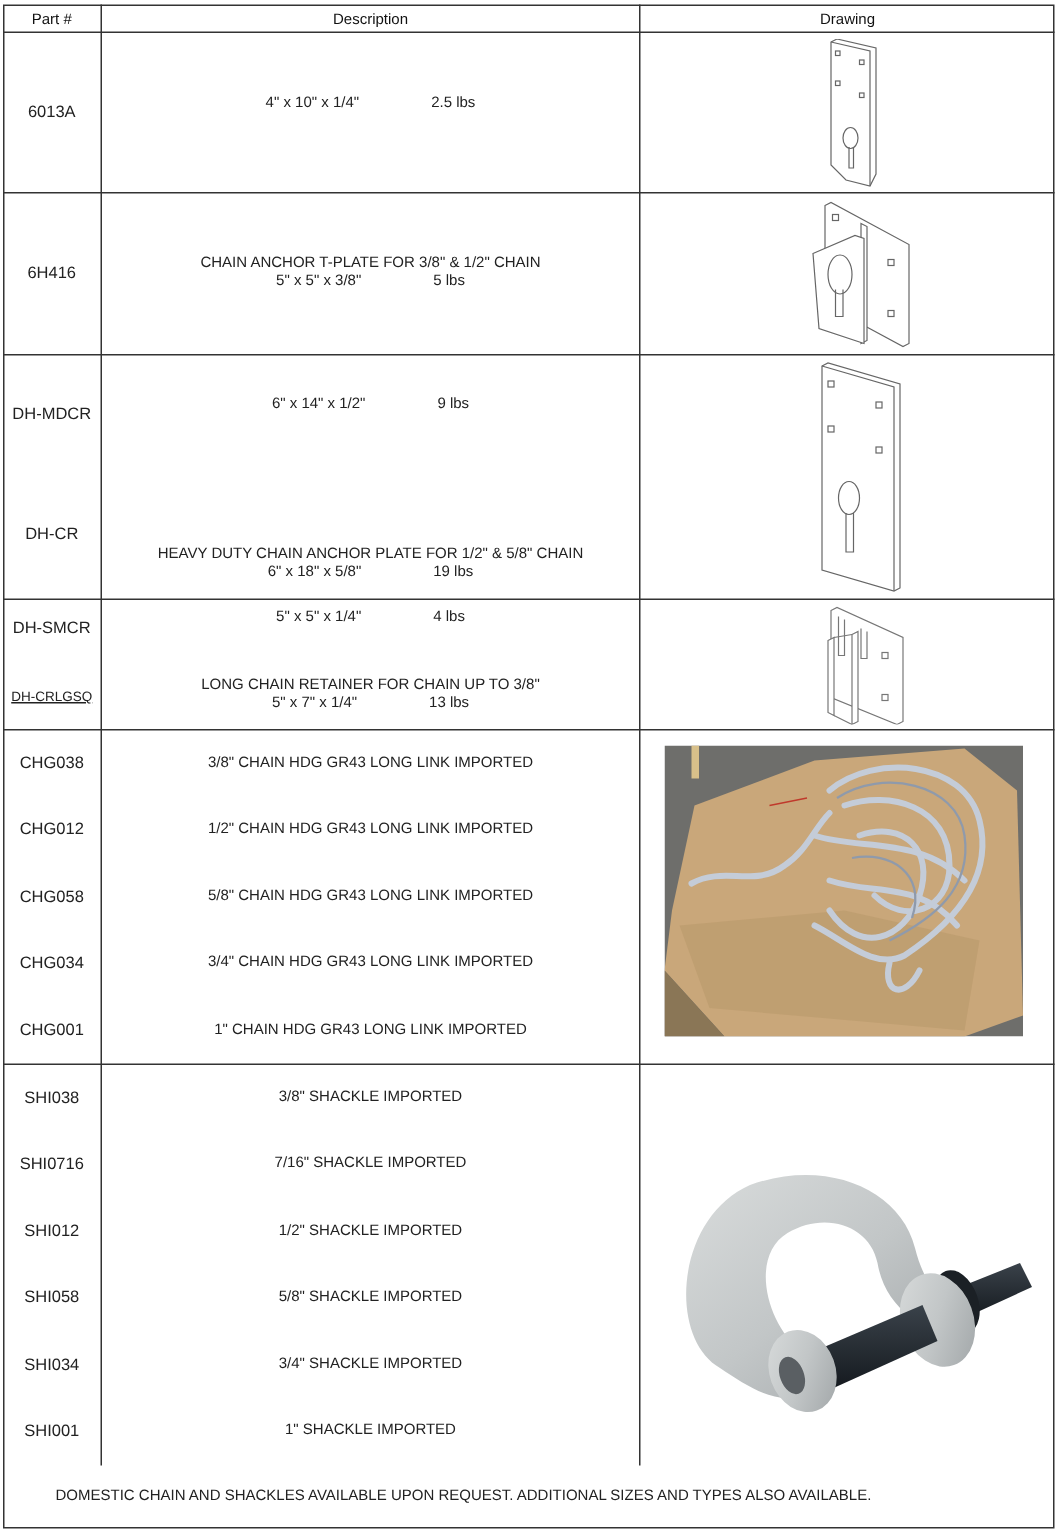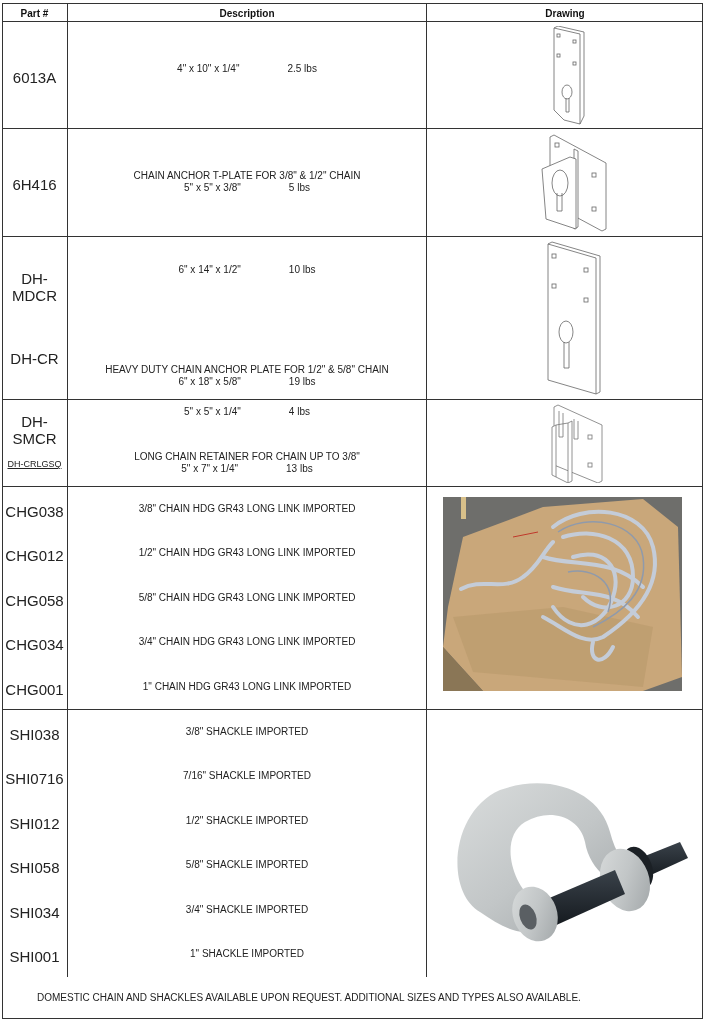--- a/index.html
+++ b/index.html
@@ -2,23 +2,23 @@
 <html><head>
 <meta charset="utf-8">
 <style>
   html, body { margin:0; padding:0; background:#ffffff; }
   body { width:707px; height:1024px; position:relative; overflow:hidden;
          font-family:"Liberation Sans", sans-serif; color:#222; }
   .frame { position:absolute; left:2px; top:3px; width:701px; height:1016px;
            border:1.5px solid #333; box-sizing:border-box; }
   .hline { position:absolute; left:2px; width:701px; height:0; border-top:1.5px solid #333; }
   .vline { position:absolute; width:0; border-left:1.5px solid #333; }
-  .hdr { position:absolute; top:4px; height:18px; font-size:10px; font-weight:bold;
+  .hdr { position:absolute; top:4px; height:18px; font-size:10px; font-weight:normal;
          display:flex; align-items:center; justify-content:center; color:#111; }
-  .part { position:absolute; left:2px; width:65px; text-align:center; font-size:15px; color:#222; }
+  .part { position:absolute; left:2px; width:65px; text-align:center; font-size:11px; color:#222; }
   .part.small { font-size:9px;text-decoration:underline; }
   .desc { position:absolute; left:68px; width:358px; text-align:center; font-size:10px; line-height:12px; color:#222; }
   .desc .l2 span { display:inline-block; }
   .desc .dim { margin-right:48px; }
   .footer { position:absolute; left:2px; width:701px; top:992px; font-size:10px; color:#222;margin-left:35px; }
   .drawing { position:absolute; }
   .photo { position:absolute; overflow:hidden; }
 </style>
 </head>
 <body>
@@ -68,21 +68,21 @@
     <ellipse cx="20" cy="50" rx="8" ry="13" fill="none"></ellipse>
     <path d="M17 60 L17 78 L22 78 L22 60" fill="none"></path>
     <rect x="15" y="10" width="4" height="4" fill="none"></rect>
       <rect x="52" y="40" width="4" height="4" fill="none"></rect>
     <rect x="52" y="74" width="4" height="4" fill="none"></rect>
   </g>
 </svg>
 
 <div class="part" style="top:270px">DH-MDCR</div>
 <div class="desc" style="top:264px">
-  <div class="l2"><span class="dim">6" x 14" x 1/2"</span><span>10 lbs</span></div>
+  <div class="l2"><span class="dim">6" x 14" x 1/2"</span><span>9 lbs</span></div>
 </div>
 <div class="part" style="top:350px">DH-CR</div>
 <div class="desc" style="top:364px">
   <div>HEAVY DUTY CHAIN ANCHOR PLATE FOR 1/2" &amp; 5/8" CHAIN</div>
   <div class="l2"><span class="dim">6" x 18" x 5/8"</span><span>19 lbs</span></div>
 </div>
 <svg class="drawing" style="left:544px; top:240px" width="60" height="155" viewBox="0 0 60 155">
   <g fill="#fff" stroke="#666" stroke-width="0.8">
     <path d="M4 4 L8 2 L56 16 L56 152 L52 154 L4 140 Z"></path>
     <path d="M4 4 L52 18 L52 154" fill="none"></path>

